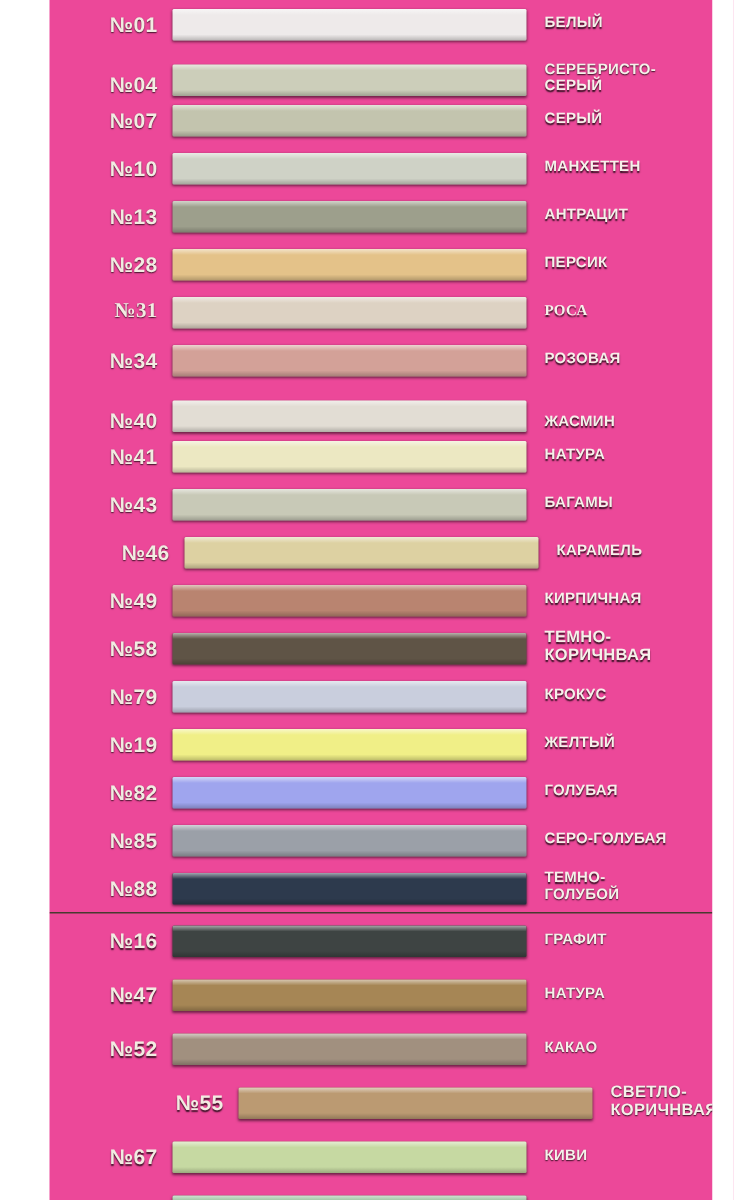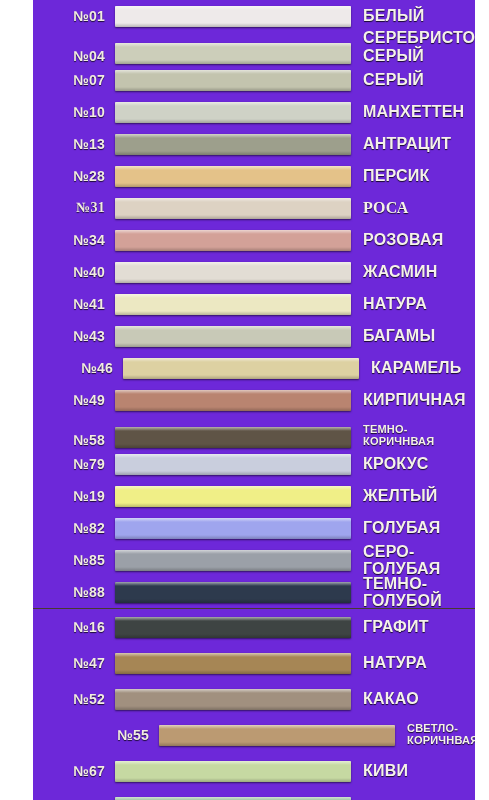--- a/index.html
+++ b/index.html
@@ -92,21 +92,21 @@
     left: 0; right: 0; bottom: 0;
     height: 4px;
     background: linear-gradient(to top, rgba(0,0,0,0.22), rgba(0,0,0,0.0));
     pointer-events: none;
   }
 
   .row-name {
     flex: 1 1 auto;
     padding-left: 12px;
     color: #f5f1ea;
-    font-size: 16px;
+    font-size: 10px;
     font-weight: bold;
     line-height: 1.08;
     letter-spacing: 0.2px;
     text-shadow: 0 1px 1px rgba(0,0,0,0.8);
     white-space: pre-line;
   }
   .row-name.small {
     font-size: 11px;
   }
 
@@ -128,21 +128,21 @@
     background: #ffffff;
   }
 </style>
 </head>
 <body>
 
 <div id="chart-root">
 
   <div id="left-edge"></div>
 
-  <div id="swatch-panel" style="background: #6d28d9;">
+  <div id="swatch-panel" style="background: #ec4899;">
 
   <div class="section">
         <div class="swatch-row" style="height: 32px;">
           <div class="row-code">№01</div>
           <div class="swatch-wrap">
             <div class="swatch" style="background: rgb(238, 234, 234);"></div>
           </div>
           <div class="row-name">БЕЛЫЙ</div>
         </div>
         <div class="swatch-row" style="height: 32px; align-items: flex-end;">
@@ -188,21 +188,21 @@
           </div>
           <div class="row-name">РОСА</div>
         </div>
         <div class="swatch-row" style="height: 32px;">
           <div class="row-code">№34</div>
           <div class="swatch-wrap">
             <div class="swatch" style="background: rgb(211, 161, 152);"></div>
           </div>
           <div class="row-name">РОЗОВАЯ</div>
         </div>
-        <div class="swatch-row" style="height: 32px;">
+        <div class="swatch-row" style="height: 32px; align-items: flex-end;">
           <div class="row-code">№40</div>
           <div class="swatch-wrap">
             <div class="swatch" style="background: rgb(226, 221, 212);"></div>
           </div>
           <div class="row-name">ЖАСМИН</div>
         </div>
         <div class="swatch-row" style="height: 32px;">
           <div class="row-code">№41</div>
           <div class="swatch-wrap">
             <div class="swatch" style="background: rgb(236, 232, 194);"></div>
@@ -223,21 +223,21 @@
           </div>
           <div class="row-name">КАРАМЕЛЬ</div>
         </div>
         <div class="swatch-row" style="height: 32px;">
           <div class="row-code">№49</div>
           <div class="swatch-wrap">
             <div class="swatch" style="background: rgb(185, 132, 112);"></div>
           </div>
           <div class="row-name">КИРПИЧНАЯ</div>
         </div>
-        <div class="swatch-row" style="height: 32px; align-items: flex-end;">
+        <div class="swatch-row" style="height: 32px;">
           <div class="row-code">№58</div>
           <div class="swatch-wrap">
             <div class="swatch" style="background: rgb(95, 84, 70);"></div>
           </div>
           <div class="row-name small">ТЕМНО-КОРИЧНВАЯ</div>
         </div>
         <div class="swatch-row" style="height: 32px;">
           <div class="row-code">№79</div>
           <div class="swatch-wrap">
             <div class="swatch" style="background: rgb(201, 206, 221);"></div>

